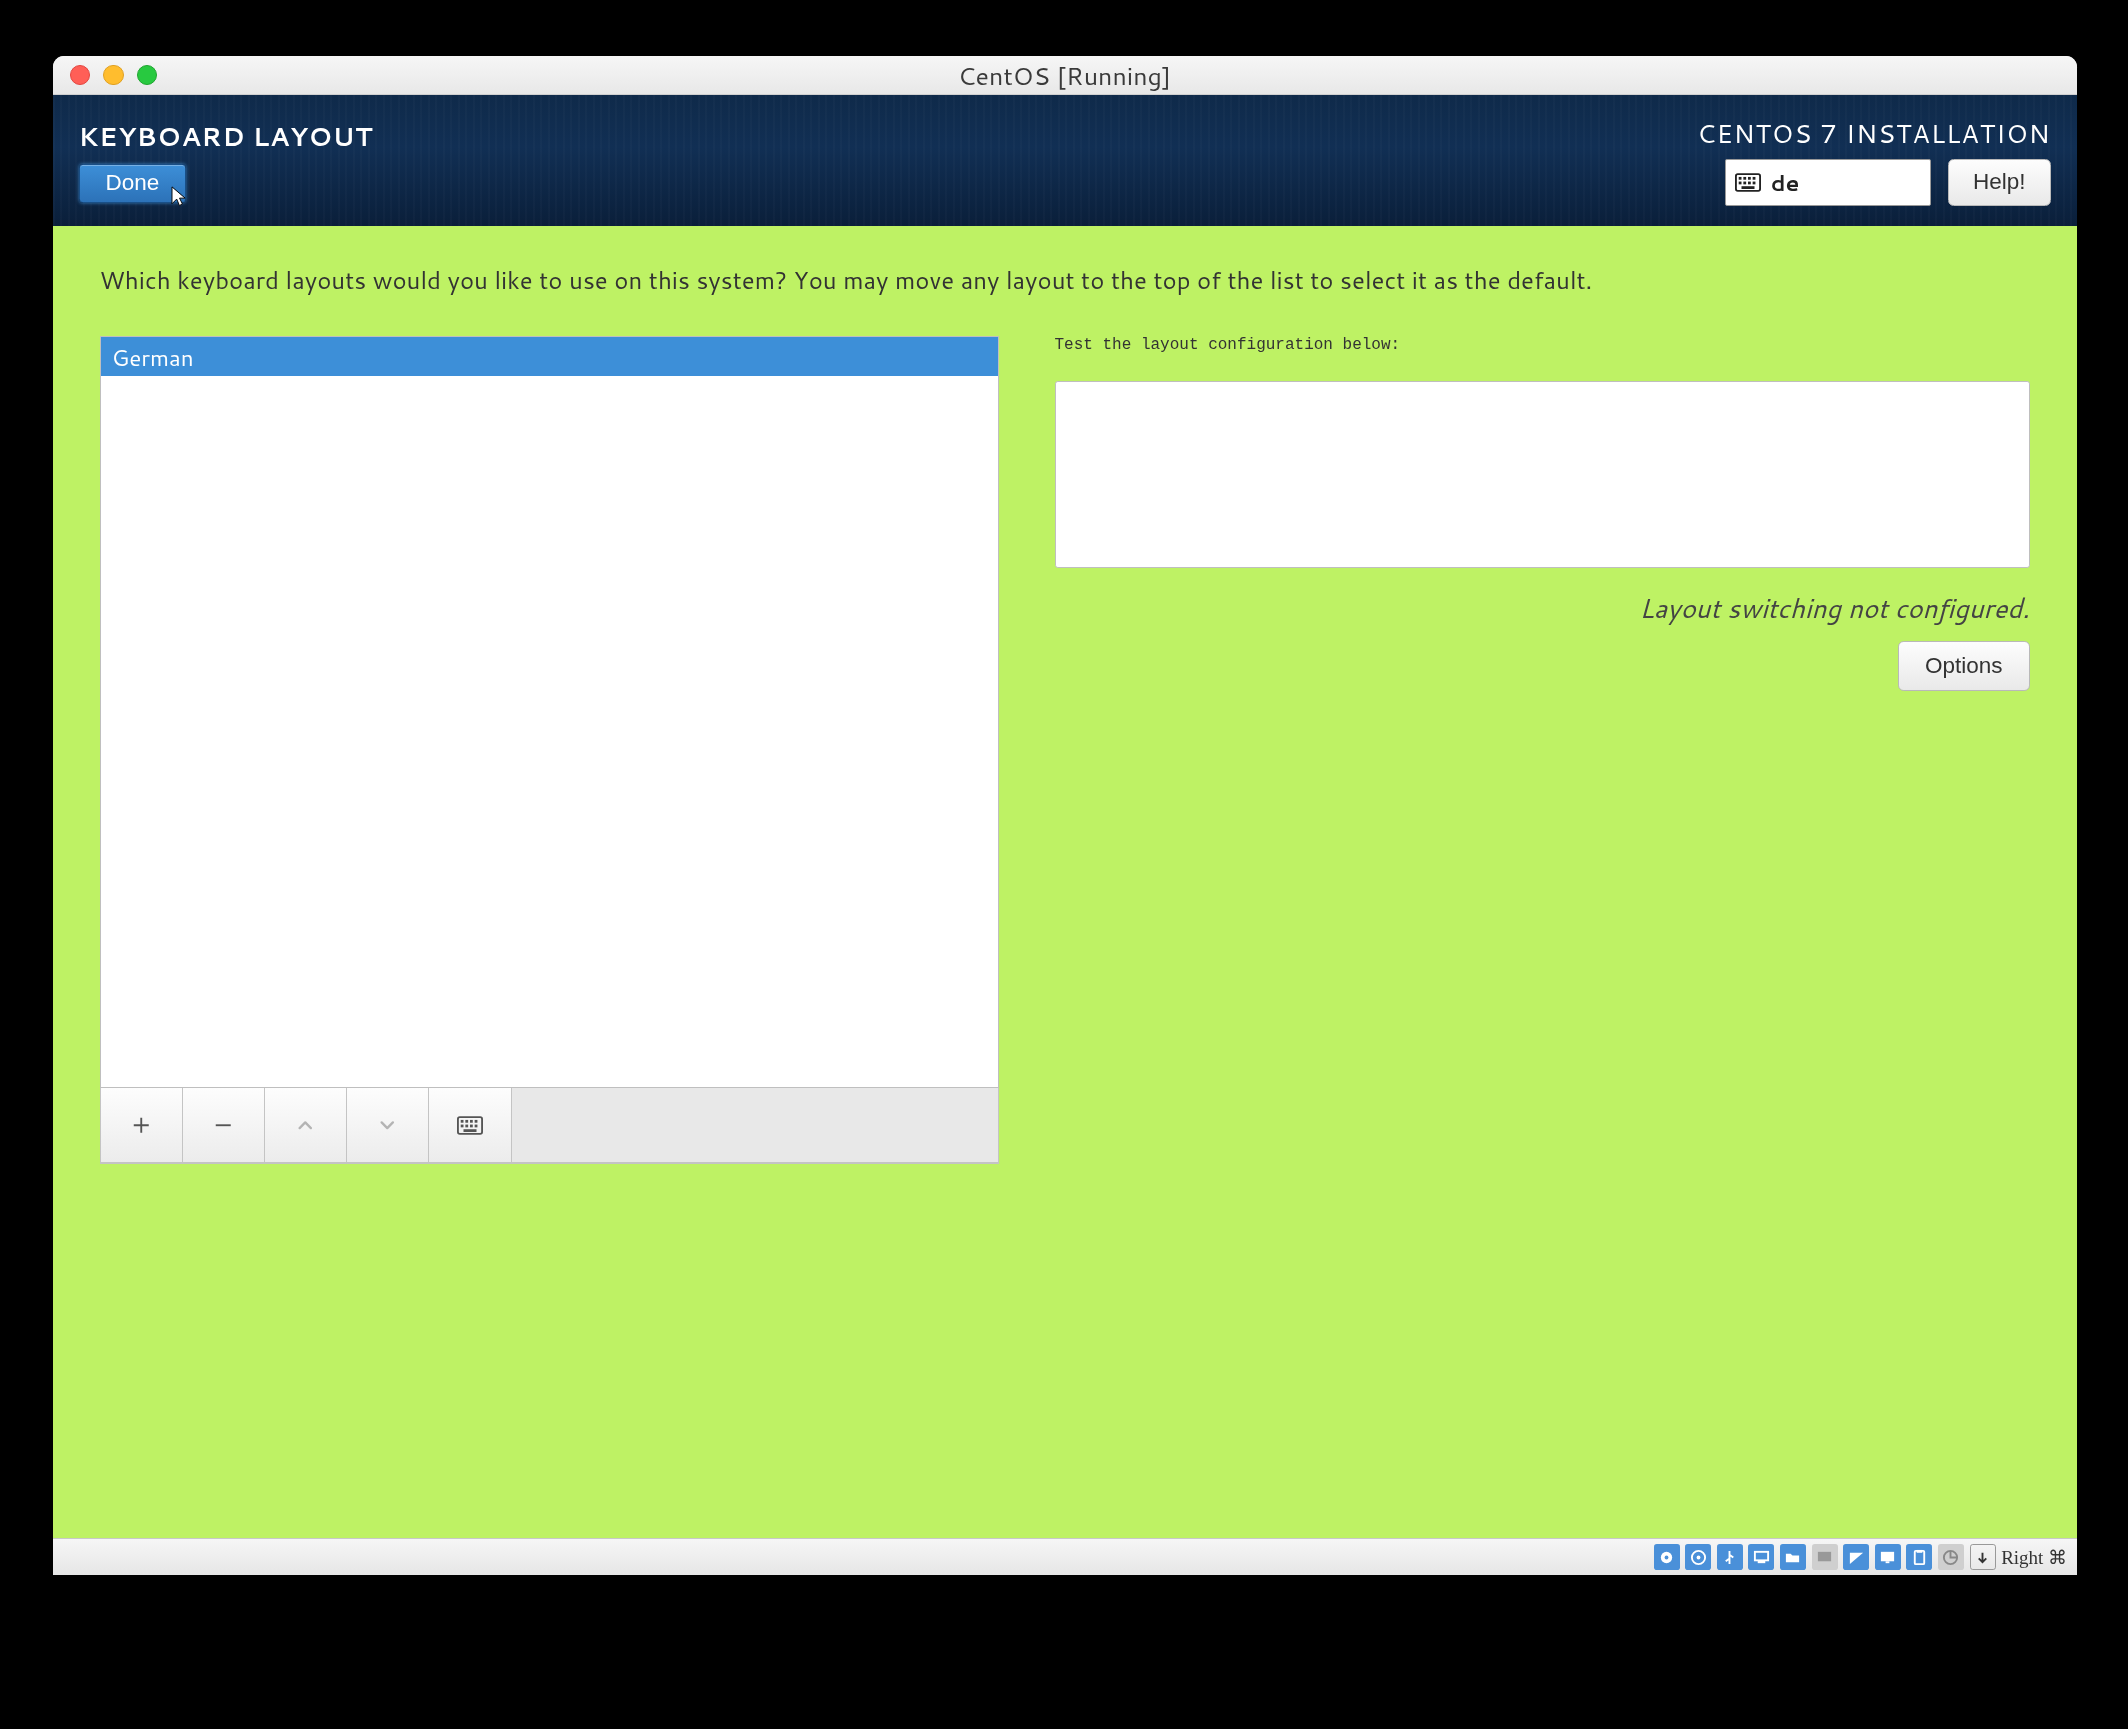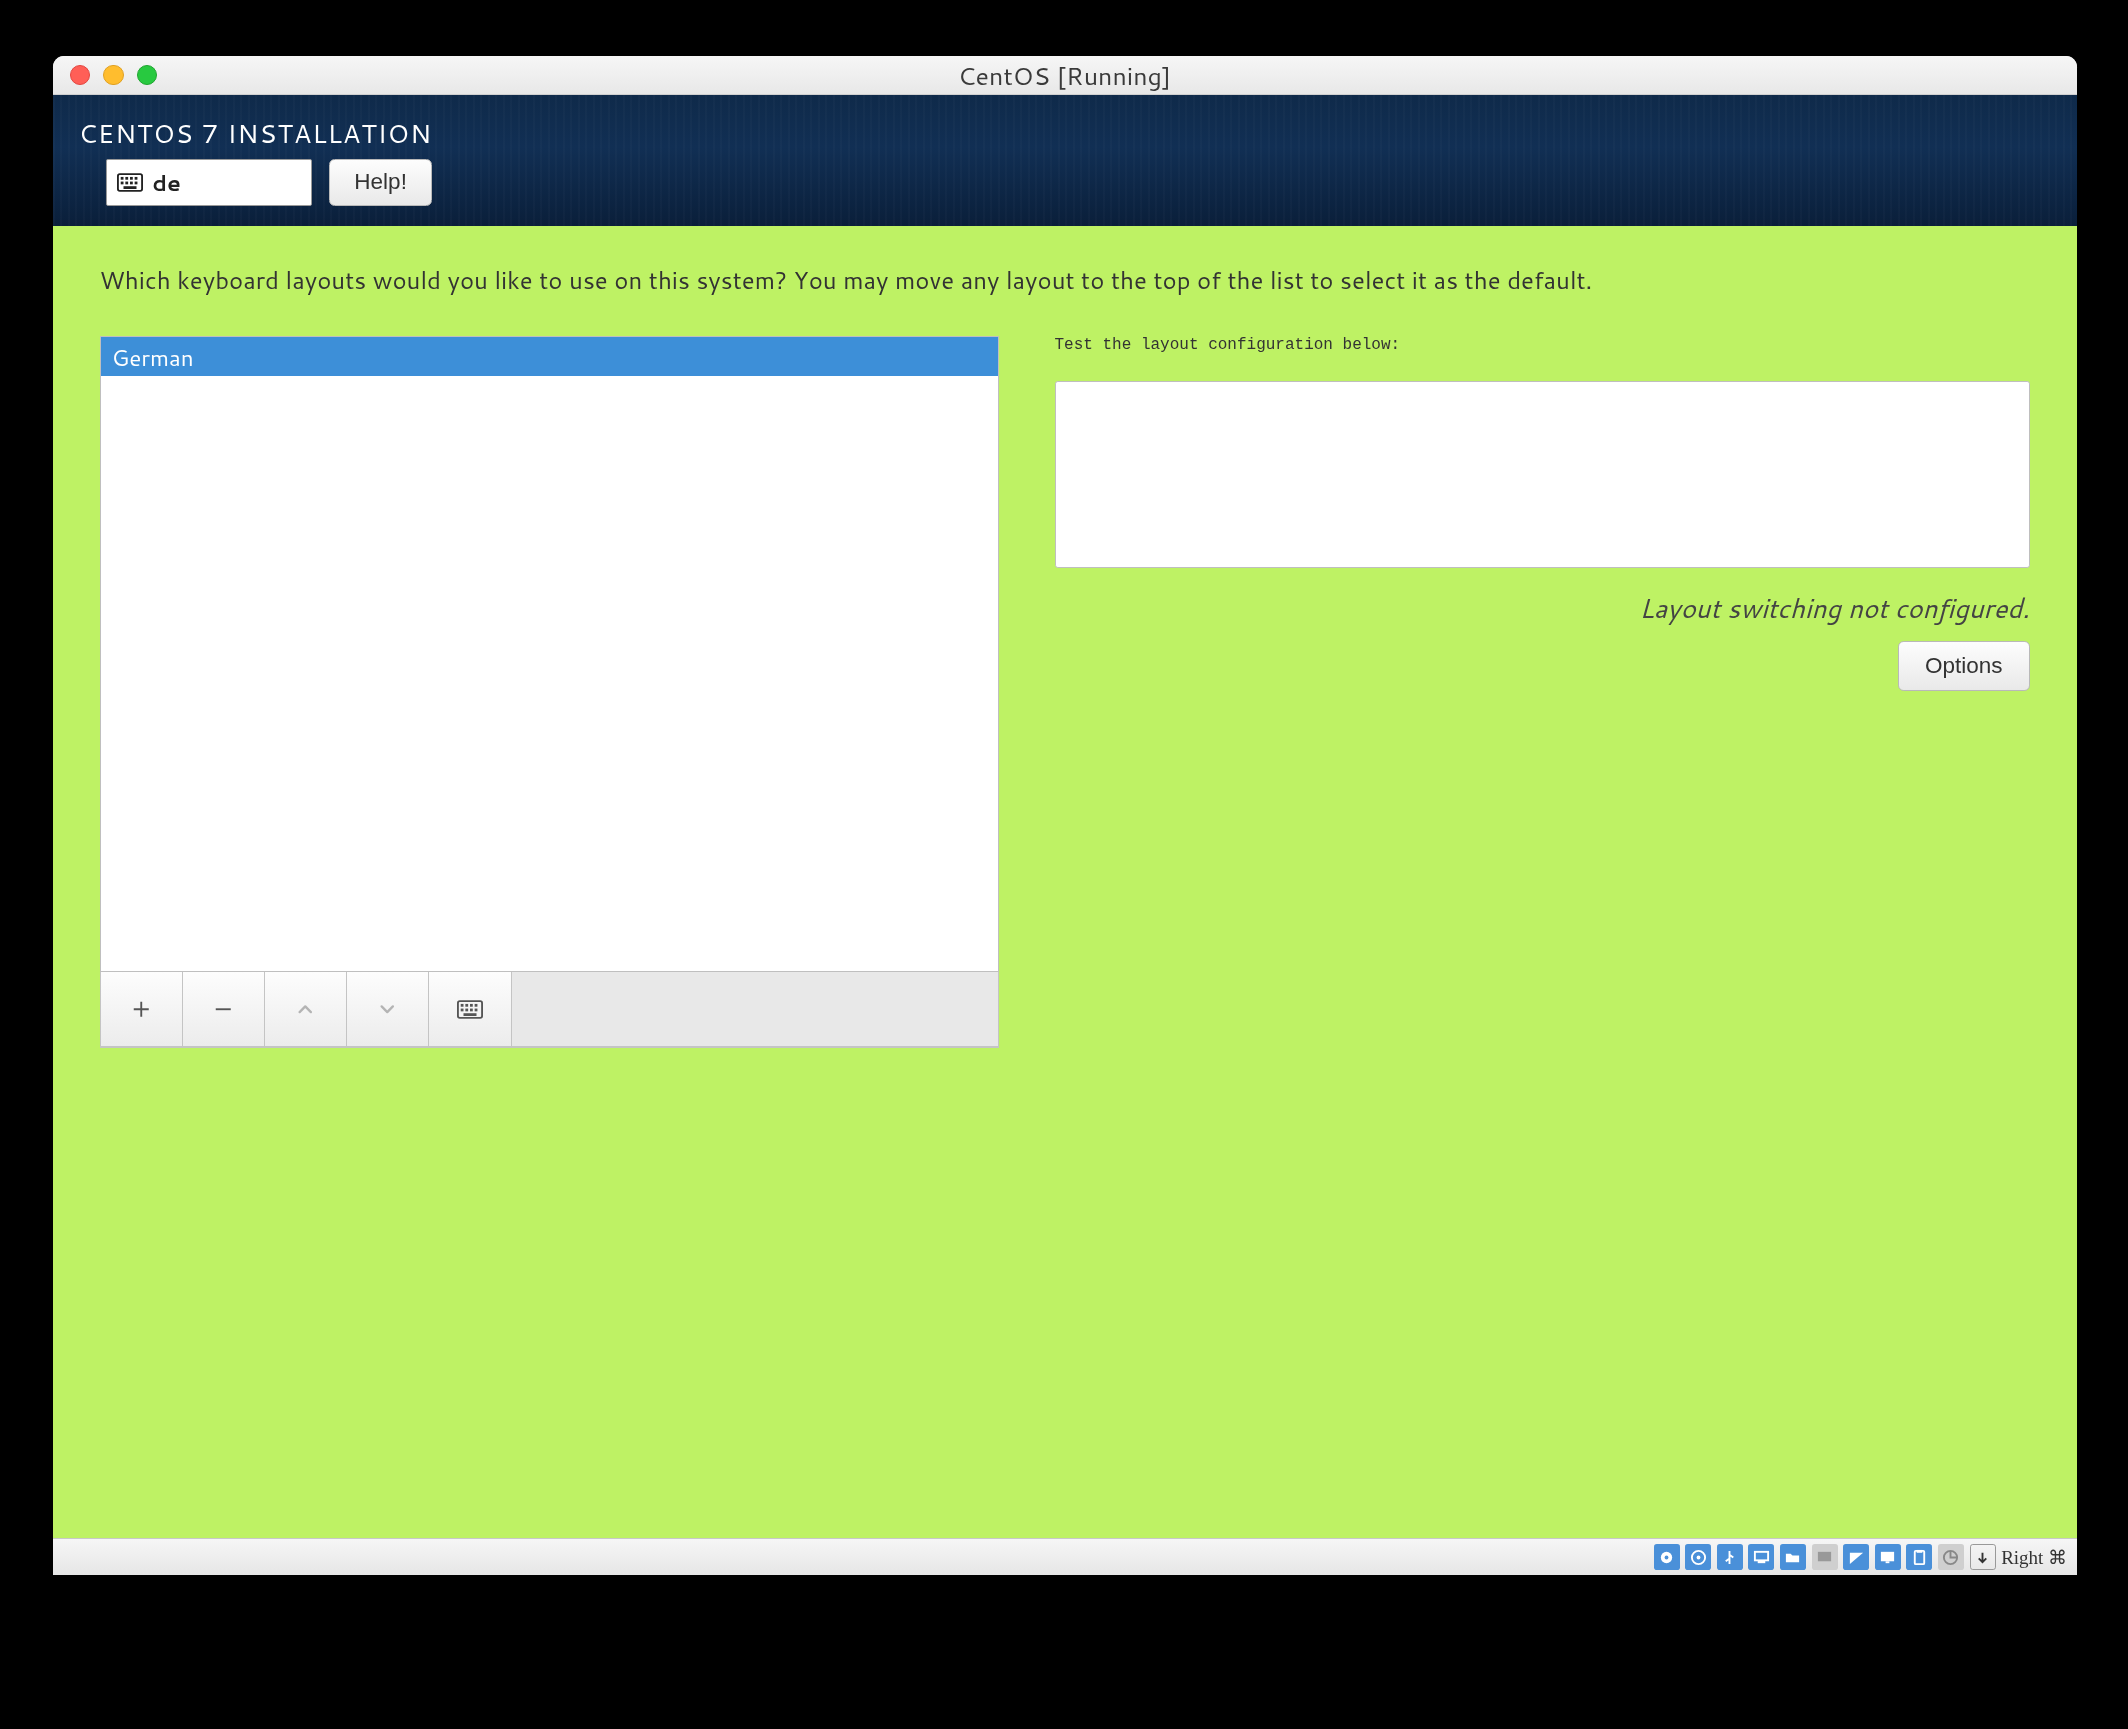--- a/index.html
+++ b/index.html
@@ -125,21 +125,21 @@
   .prompt {
     font-size: 24px;
     color: #333;
     margin-bottom: 39px;
   }
   .columns { display:flex; gap:56px; }
   .left-col { width: 899px; }
   .layout-list {
     background: #fff;
     border: 0.9px solid #bfbfbf;
-    height: 636px;
+    height: 752px;
     overflow: auto;
   }
   .layout-item {
     padding: 3.7px 11.2px;
     font-size: 22.5px;
     color: #fff;
     background: #3d8fd8;
     cursor: pointer;
   }
   .toolbar {
@@ -229,20 +229,31 @@
   <div class="titlebar">
     <div class="traffic-lights">
       <div class="tl red"></div>
       <div class="tl yellow"></div>
       <div class="tl green"></div>
     </div>
     <div class="titlebar-title">CentOS [Running]</div>
   </div>
 
   <div class="header-band">
+    <div class="header-left">
+      <div class="page-title">KEYBOARD LAYOUT</div>
+      <button class="done-btn">
+        <span>Done</span>
+        <span class="cursor-arrow">
+          <svg width="19" height="22.5" viewBox="0 0 20 24">
+            <path d="M2 2 L2 20 L7 15 L10 22 L13 20 L10 14 L16 14 Z" fill="#fff" stroke="#000" stroke-width="1"></path>
+          </svg>
+        </span>
+      </button>
+    </div>
     <div class="header-right">
       <div class="install-title">CENTOS 7 INSTALLATION</div>
       <div class="header-controls">
         <div class="layout-indicator">
           <span class="kbd-icon-small">
             <svg viewBox="0 0 28 20" width="26" height="19">
               <rect x="1" y="1" width="26" height="18" rx="2" fill="none" stroke="#222" stroke-width="2"></rect>
               <rect x="4" y="4" width="3" height="3" fill="#222"></rect>
                 <rect x="9" y="4" width="3" height="3" fill="#222"></rect>
                 <rect x="14" y="4" width="3" height="3" fill="#222"></rect>

